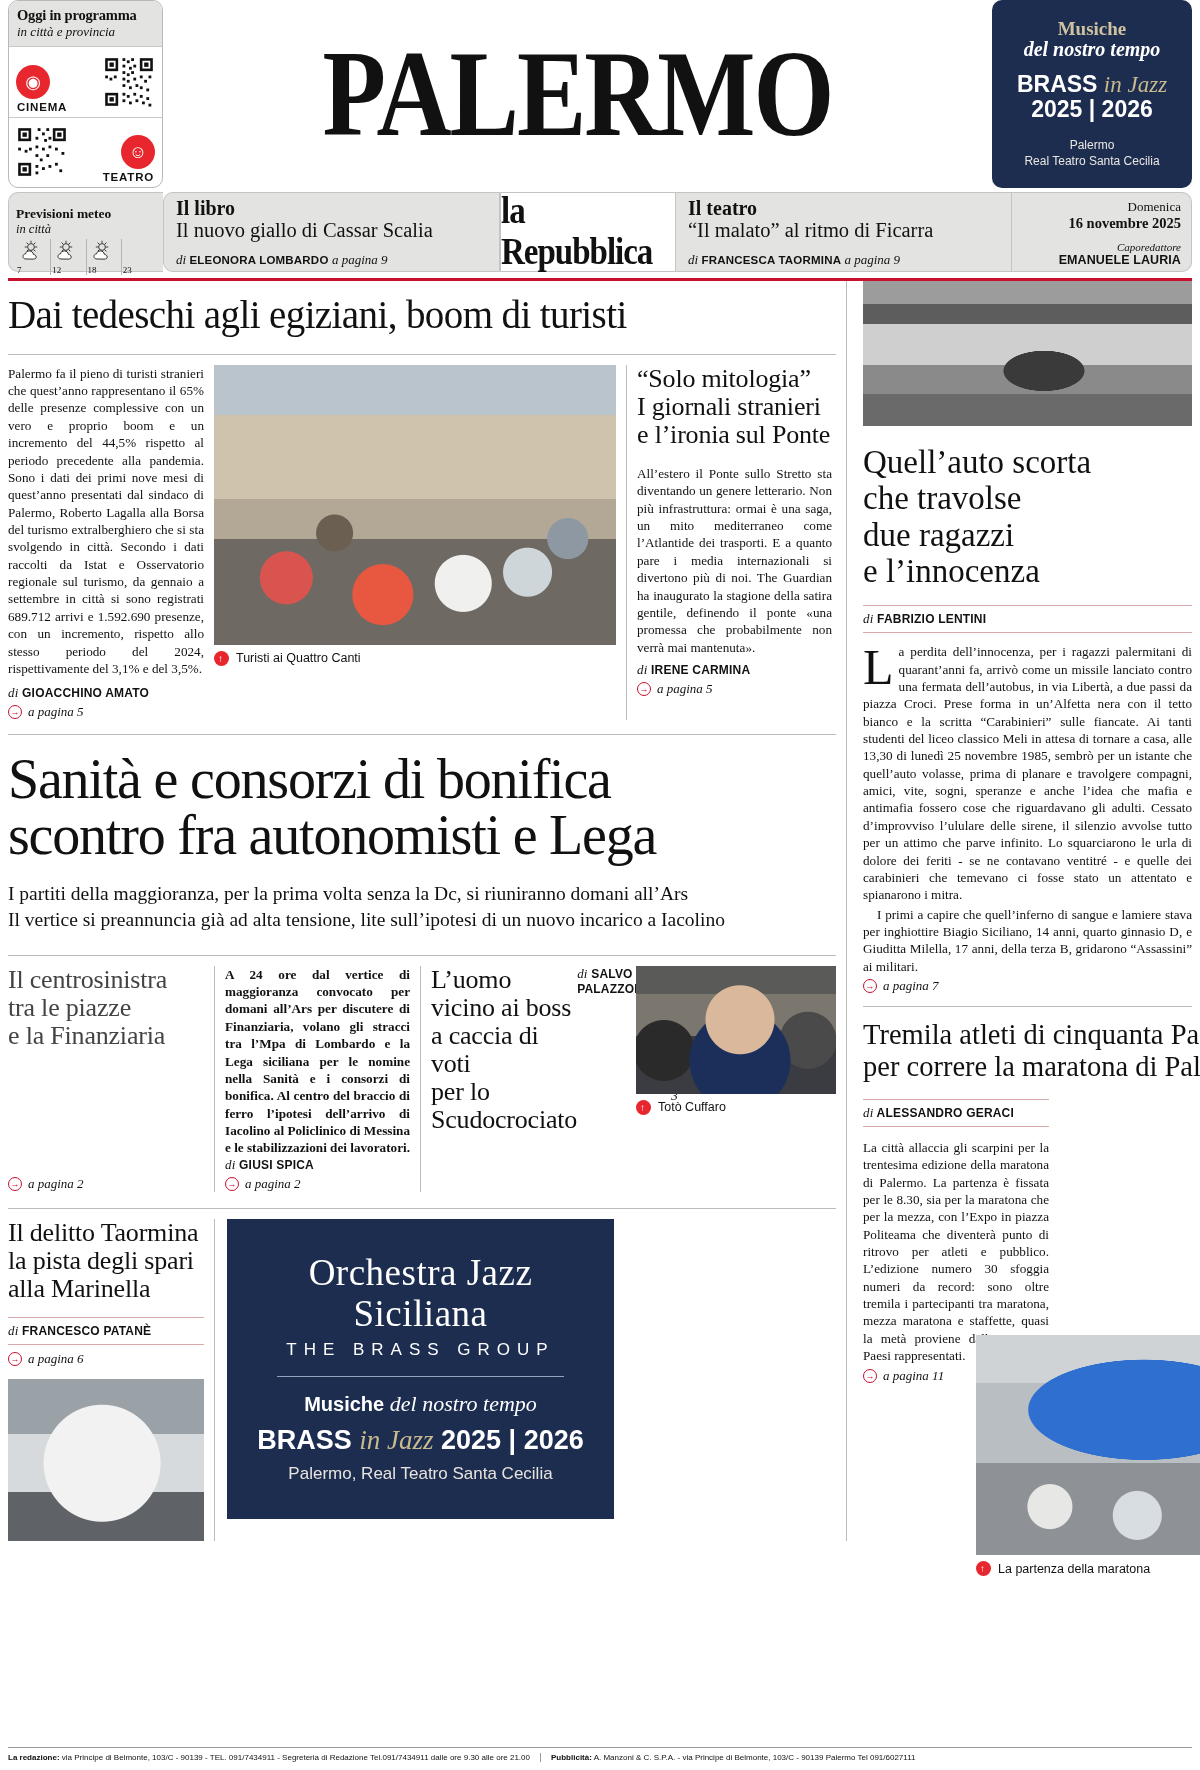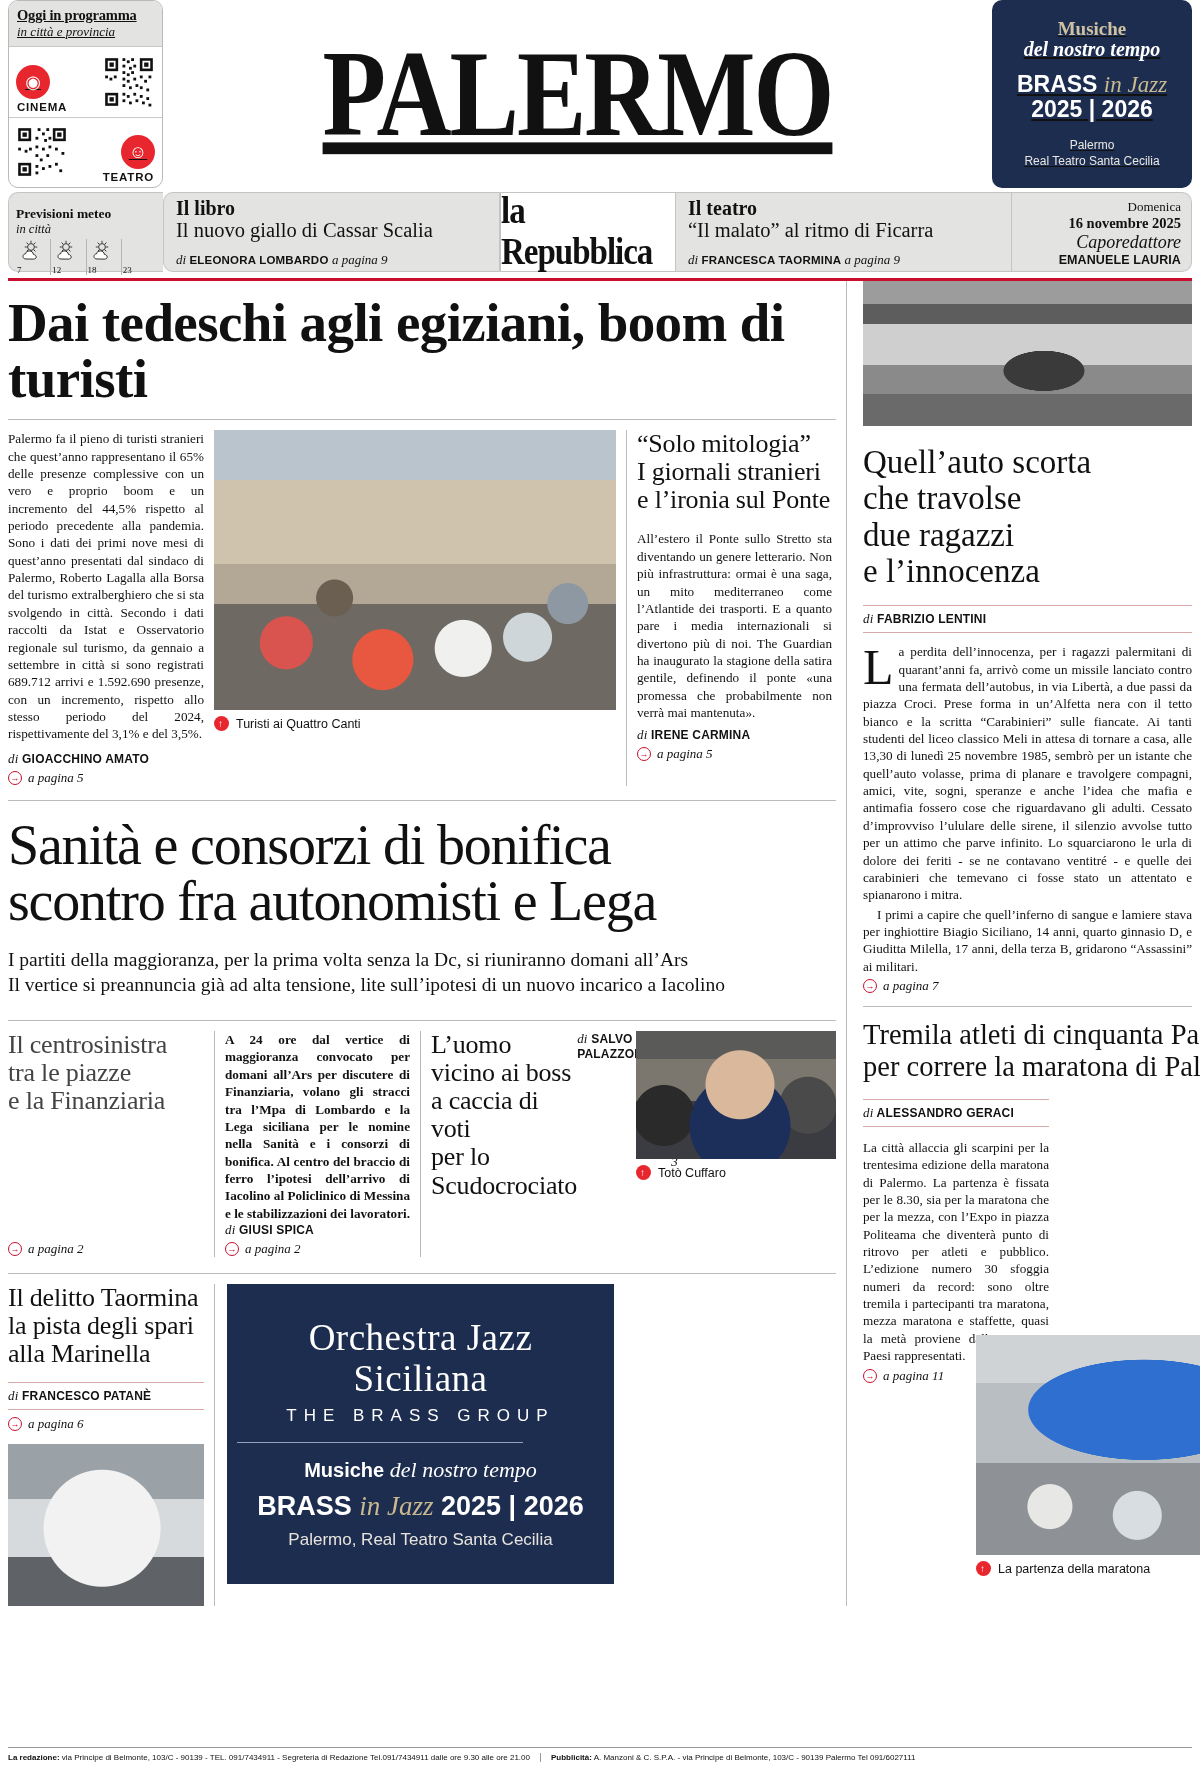--- a/index.html
+++ b/index.html
@@ -7,21 +7,21 @@
   body {
     width:1200px; height:1770px;
     font-family:"Liberation Serif", serif;
     color:#111;
     position:relative;
     overflow:hidden;
   }
   .page { width:1200px; height:1770px; position:relative; padding:0 8px; }
 
   
-  .topbar { display:flex; height:188px; align-items:stretch;text-decoration:underline; }
+  .topbar { display:flex; height:188px; align-items:stretch; }
   .prog-box {
     width:155px; border:1px solid #b9b9b9; border-radius:10px;
     display:flex; flex-direction:column; overflow:hidden; background:#fff;
   }
   .prog-head { background:#e3e3e1; padding:6px 8px 6px 8px; border-bottom:1px solid #c9c9c7;}
   .prog-head .t1 { font-weight:bold; font-size:14.5px; letter-spacing:-.2px; }
   .prog-head .t2 { font-style:italic; font-size:13px; }
   .prog-cell { flex:1; display:flex; align-items:center; position:relative; padding:4px 7px; }
   .prog-cell.b { border-bottom:1px solid #c9c9c7; }
   .prog-cell .lbl { position:absolute; bottom:4px; font-family:"Liberation Sans",sans-serif;
@@ -78,33 +78,33 @@
     background:#fff; border:1px solid #c4c4c2;
   }
   .repub span { font-weight:bold; font-size:33px; letter-spacing:-1px; transform:scaleY(1.12); }
   .dateblock {
     width:180px; background:#e3e3e1; border:1px solid #c4c4c2; border-left:none;
     border-radius:0 10px 10px 0; text-align:right; padding:6px 10px 4px 6px;
     display:flex; flex-direction:column; justify-content:space-between;
   }
   .dateblock .d1 { font-size:13px; }
   .dateblock .d2 { font-weight:bold; font-size:14.5px; }
-  .dateblock .d3 { font-style:italic; font-size:18px; }
+  .dateblock .d3 { font-style:italic; font-size:11px; }
   .dateblock .d4 { font-family:"Liberation Sans",sans-serif; font-weight:bold; font-size:12.5px; letter-spacing:.1px;}
 
   .redrule { height:3px; background:#c8102e; margin:6px 0 0 0; }
 
   
   .mainzone { display:flex; margin-top:0; }
   .leftzone { width:838px; padding-right:10px; }
   .rightzone { width:346px; border-left:1px solid #bbb; padding-left:16px; }
 
   h2.lead {
-    font-size:55px; font-weight:bold; line-height:1.02; letter-spacing:-.6px;
-    margin:14px 0 12px 0;
+    font-size:39px; font-weight:normal; line-height:1.02; letter-spacing:-.6px;
+    margin:14px 0 19px 0;
     font-family:"Liberation Serif",serif;
   }
   .hr-thin { border-top:1px solid #bbb; }
 
   .story-row { display:flex; }
   .col-narrow { width:206px; padding-right:10px; }
   .bodytxt { font-size:13.2px; line-height:1.315; text-align:justify; }
   .photo { position:relative; overflow:hidden; }
   .cap { font-family:"Liberation Sans",sans-serif; font-size:12.5px; display:flex; align-items:center; gap:7px; margin-top:6px;}
   .dot { width:15px; height:15px; border-radius:50%; background:#e8262d; display:inline-block;
@@ -158,21 +158,21 @@
       linear-gradient(#cfd3d6 0 22%, #b9bec2 22% 58%, #8e9296 58% 100%);
   }
   .ph-police {
     background:
       radial-gradient(circle at 48% 52%, #f2f2f2 0 58px, transparent 59px),
       linear-gradient(#9aa2a8 0 34%, #d7dadc 34% 70%, #5f6367 70% 100%);
   }
 
   .adbox {
     background:#1d2d4f; color:#fff; display:flex; flex-direction:column;
-    justify-content:center; text-align:center; padding:32px 10px;
+    align-items:center; justify-content:center; text-align:center; padding:32px 10px;
   }
   .adbox .a1 { font-size:37px; letter-spacing:.5px; line-height:1.1; }
   .adbox .a2 { font-family:"Liberation Sans",sans-serif; font-size:17px; letter-spacing:7px; margin-top:6px;}
   .adbox hr { width:78%; border:none; border-top:1px solid #93a2bd; margin:16px 0 14px; }
   .adbox .a3 { font-family:"Liberation Sans",sans-serif; font-weight:bold; font-size:20px; }
   .adbox .a3 i { font-family:"Liberation Serif",serif; font-style:italic; font-weight:normal; font-size:22px;}
   .adbox .a4 { font-family:"Liberation Sans",sans-serif; font-weight:bold; font-size:27px; margin-top:8px;}
   .adbox .a4 .ij { color:#c9b98f; font-style:italic; font-weight:normal; font-family:"Liberation Serif",serif; }
   .adbox .a5 { font-family:"Liberation Sans",sans-serif; font-size:17px; margin-top:8px; color:#e7e4de;}
 

